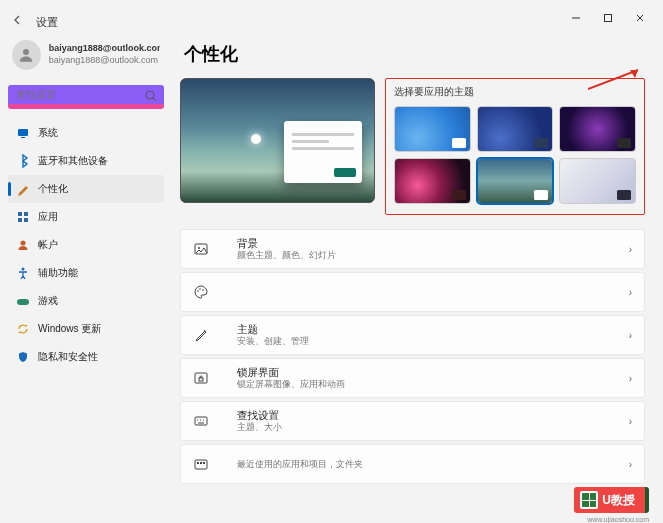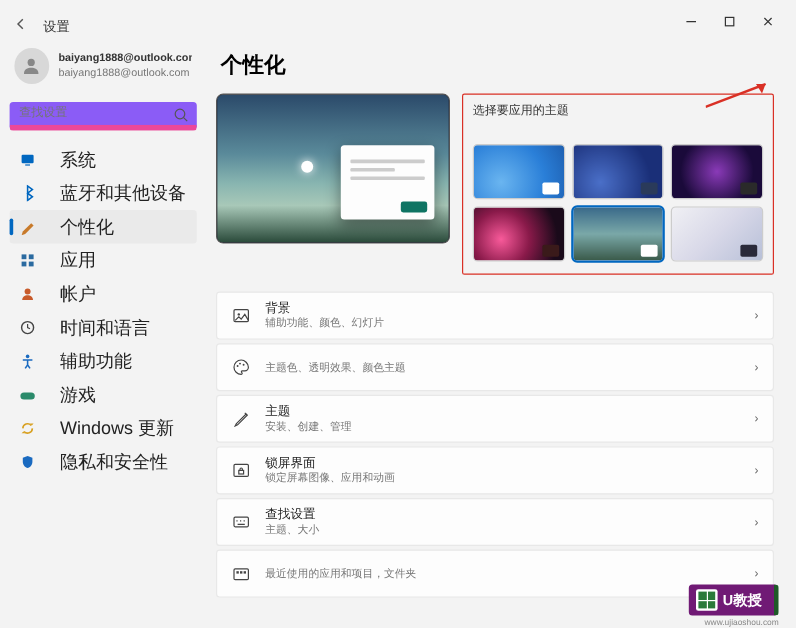--- a/index.html
+++ b/index.html
@@ -18,61 +18,61 @@
 .avatar { width: 30px; height: 30px; border-radius: 50%; background: #d8d8d8; display: flex; align-items: center; justify-content: center; }
 .avatar svg { width: 18px; height: 18px; fill: #888; }
 .account-text { font-size: 9px; color: #333; line-height: 1.3; overflow: hidden; }
 .account-text .email1 { font-weight: 600; }
 .account-text .email2 { color: #777; }
 
 .search { position: relative; margin: 2px 0 8px; }
 .search input { width: 100%; height: 24px; border: none; background: #8b5cf6; border-radius: 3px; padding: 0 24px 0 8px; font-size: 10px; outline: none; border-bottom: 5px solid #ec4899; }
 .search .icon { position: absolute; right: 6px; top: 5px; width: 14px; height: 14px; color: #555; }
 
-.nav-item { display: flex; align-items: center; gap: 20px; height: 28px; padding: 0 8px; border-radius: 3px; font-size: 15px; color: #222; cursor: pointer; position: relative; }
+.nav-item { display: flex; align-items: center; gap: 8px; height: 28px; padding: 0 8px; border-radius: 3px; font-size: 10px; color: #222; cursor: pointer; position: relative; }
 .nav-item.active { background: #eaeaea; }
 .nav-item.active::before { content: ""; position: absolute; left: 0; top: 7px; bottom: 7px; width: 2.5px; background: #0067c0; border-radius: 2px; }
 .nav-item .icon { width: 14px; height: 14px; display: flex; align-items: center; justify-content: center; }
 
 .content { flex: 1; padding: 8px 18px 8px 8px; overflow-y: auto; }
 .page-title { font-size: 18px; font-weight: 600; margin: 4px 0 12px 4px; }
 
 .preview-row { display: flex; gap: 10px; margin-bottom: 14px; }
 .preview { width: 195px; height: 125px; background: #1a1a2e; border-radius: 6px; position: relative; overflow: hidden; border: 1px solid #555; }
 .preview .sky { position: absolute; inset: 0; background: linear-gradient(180deg,#2b4a6a 0%,#5a8a9a 40%,#88b5b0 60%,#a8c8b8 75%,#2a4a3a 100%); }
 .preview .sun { position: absolute; left: 70px; top: 55px; width: 10px; height: 10px; border-radius: 50%; background: #fff; box-shadow: 0 0 8px #fff; }
 .preview .window { position: absolute; right: 12px; top: 42px; width: 78px; height: 62px; background: #fdfdfd; border-radius: 3px; box-shadow: 0 4px 12px rgba(0,0,0,0.4); padding: 8px; }
 .preview .window .line { height: 3px; background: #ccc; margin: 4px 0; border-radius: 1px; }
 .preview .window .line.short { width: 60%; }
 .preview .window .btn { position: absolute; right: 6px; bottom: 6px; width: 22px; height: 9px; background: #0f7463; border-radius: 2px; }
 
 .theme-panel { flex: 1; border: 1.5px solid #d93025; border-radius: 2px; padding: 6px 8px 10px; position: relative; }
-.theme-panel .label { font-size: 10px; color: #333; margin-bottom: 21px; }
+.theme-panel .label { font-size: 10px; color: #333; margin-bottom: 7px; }
 .theme-grid { display: grid; grid-template-columns: repeat(3,1fr); gap: 6px; }
 .theme-item { height: 46px; border-radius: 4px; position: relative; overflow: hidden; cursor: pointer; border: 1px solid #ccc; }
 .theme-item.selected { outline: 2px solid #0067c0; outline-offset: -1px; }
 .theme-item .mini { position: absolute; right: 4px; bottom: 3px; width: 14px; height: 10px; border-radius: 1.5px; }
 .t1 { background: radial-gradient(circle at 30% 70%, #6ab5f0 0%, #2a7fd8 60%, #1e5fb0 100%); } .t1 .mini{background:#fff;}
 .t2 { background: radial-gradient(circle at 30% 70%, #4a6fc8 0%, #1a2f78 70%); } .t2 .mini{background:#2a3a5a;}
 .t3 { background: radial-gradient(circle at 50% 50%, #8a3ab8 0%, #1a0a3a 70%); } .t3 .mini{background:#2a2a2a;}
 .t4 { background: radial-gradient(circle at 30% 60%, #f85a9a 0%, #8a1a4a 40%, #1a0a1a 80%); } .t4 .mini{background:#3a1a1a;}
 .t5 { background: linear-gradient(180deg,#3a6a8a 0%,#7aa8a8 50%,#3a5a4a 100%); } .t5 .mini{background:#fff;}
 .t6 { background: linear-gradient(135deg,#f0f0f4 0%,#d8d8e8 50%,#b8c0d8 100%); } .t6 .mini{background:#2a2a3a;}
 
 .annotation-arrow { position: absolute; right: -4px; top: -15px; pointer-events: none; }
 
 .settings-list { display: flex; flex-direction: column; gap: 3px; }
-.setting-item { background: #fdfdfd; border: 1px solid #e8e8e8; border-radius: 3px; height: 40px; display: flex; align-items: center; padding: 0 12px; gap: 12px; cursor: pointer; }
+.setting-item { background: #fdfdfd; border: 1px solid #e8e8e8; border-radius: 3px; height: 40px; display: flex; align-items: center; padding: 0 12px; gap: 28px; cursor: pointer; }
 .setting-item .icon { width: 16px; height: 16px; color: #444; display: flex; align-items: center; justify-content: center; }
 .setting-item .text { flex: 1; }
 .setting-item .text .t1t { font-size: 10.5px; color: #222; line-height: 1.2; }
 .setting-item .text .t2t { font-size: 9px; color: #777; line-height: 1.2; }
 .setting-item .chevron { color: #666; font-size: 10px; }
 
-.watermark { position: absolute; right: 14px; bottom: 10px; background: #701a75; color: #fff; font-size: 12px; font-weight: 700; padding: 4px 10px 4px 6px; border-radius: 3px; display: flex; align-items: center; gap: 4px; border-right: 4px solid #1e5a28; }
+.watermark { position: absolute; right: 14px; bottom: 10px; background: #ef4444; color: #fff; font-size: 12px; font-weight: 700; padding: 4px 10px 4px 6px; border-radius: 3px; display: flex; align-items: center; gap: 4px; border-right: 4px solid #1e5a28; }
 .watermark .logo { width: 18px; height: 18px; background: #fff; border-radius: 2px; display: grid; grid-template-columns: 1fr 1fr; grid-template-rows: 1fr 1fr; gap: 1px; padding: 2px; }
 .watermark .logo span { background: #2b7a3a; }
 .watermark-sub { position: absolute; right: 14px; bottom: 0px; font-size: 7px; color: #888; }
 </style>
 </head>
 <body>
 
 <div class="titlebar">
   <span class="back">
     <svg width="12" height="12" viewBox="0 0 12 12">
@@ -166,29 +166,20 @@
             <svg width="14" height="14" viewBox="0 0 14 14">
               <circle cx="7" cy="5" r="2.5" fill="#c85a2a"></circle>
               <path d="M2.5 12c0-2.5 2-4 4.5-4s4.5 1.5 4.5 4" fill="#c85a2a"></path>
             </svg>
           </span>
           <span>帐户</span>
         </div>
         <div class="nav-item">
           <span class="icon">
             <svg width="14" height="14" viewBox="0 0 14 14">
-              <circle cx="7" cy="7" r="5" stroke="#444" fill="none" stroke-width="1.2"></circle>
-              <path d="M7 4v3l2 1" stroke="#444" fill="none"></path>
-            </svg>
-          </span>
-          <span>时间和语言</span>
-        </div>
-        <div class="nav-item">
-          <span class="icon">
-            <svg width="14" height="14" viewBox="0 0 14 14">
               <circle cx="7" cy="3" r="1.5" fill="#1a6ac0"></circle>
               <path d="M3 6h8M7 6v4m-2 3l2-3 2 3" stroke="#1a6ac0" stroke-width="1.3" fill="none"></path>
             </svg>
           </span>
           <span>辅助功能</span>
         </div>
         <div class="nav-item">
           <span class="icon">
             <svg width="14" height="14" viewBox="0 0 14 14">
               <rect x="1" y="5" width="12" height="6" rx="3" fill="#2a8a6a"></rect>
@@ -263,35 +254,34 @@
         <div class="setting-item">
           <span class="icon">
             <svg width="16" height="16" viewBox="0 0 16 16">
               <rect x="2" y="3" width="12" height="10" rx="1" stroke="#444" fill="none"></rect>
               <circle cx="6" cy="7" r="1" fill="#444"></circle>
               <path d="M3 12l3-3 2 2 3-4 3 5" stroke="#444" fill="none"></path>
             </svg>
           </span>
           <div class="text">
             <div class="t1t">背景</div>
-            <div class="t2t">辅助功能、颜色、幻灯片</div>
+            <div class="t2t">颜色主题、颜色、幻灯片</div>
           </div>
           <span class="chevron">›</span>
         </div>
         <div class="setting-item">
           <span class="icon">
             <svg width="16" height="16" viewBox="0 0 16 16">
               <path d="M8 2a6 6 0 100 12c1 0 1-1 .5-1.5S8 11 9 11h2a3 3 0 003-3c0-3-3-6-6-6z" stroke="#444" fill="none"></path>
               <circle cx="5" cy="7" r=".8" fill="#444"></circle>
               <circle cx="7" cy="5" r=".8" fill="#444"></circle>
               <circle cx="10" cy="6" r=".8" fill="#444"></circle>
             </svg>
           </span>
           <div class="text">
-            <div class="t2t">主题色、透明效果、颜色主题</div>
           </div>
           <span class="chevron">›</span>
         </div>
         <div class="setting-item">
           <span class="icon">
             <svg width="16" height="16" viewBox="0 0 16 16">
               <path d="M4 12l8-8 1 1-8 8-2 1z" stroke="#444" fill="none"></path>
               <path d="M11 3l2 2" stroke="#444"></path>
             </svg>
           </span>

